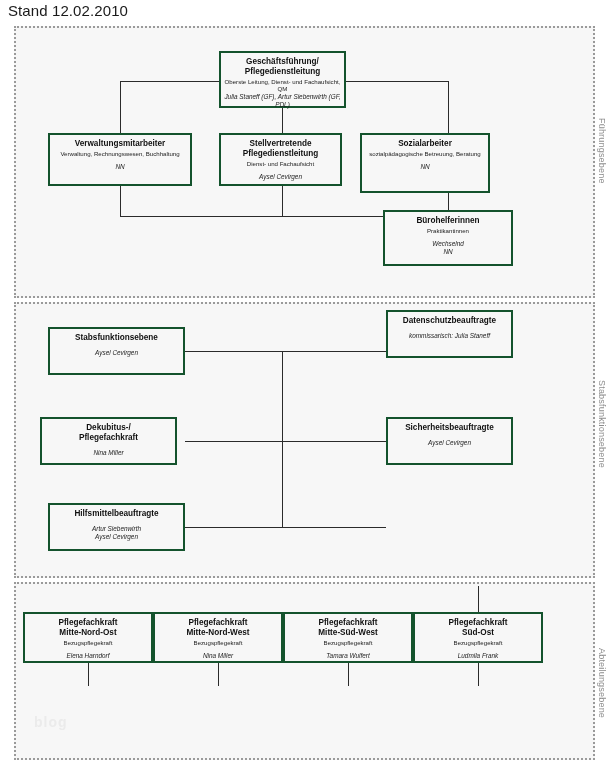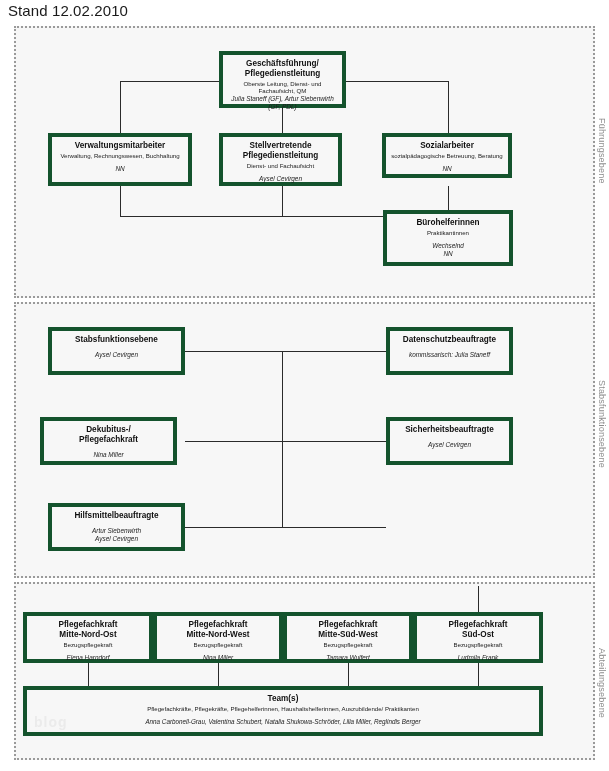--- a/index.html
+++ b/index.html
@@ -40,21 +40,21 @@
     white-space:nowrap;
   }
   #label-fuehrung{top:118px;}
   #label-stabs{top:380px;}
   #label-abteilung{top:648px;}
 
   
   .box{
     position:absolute;
     background:#f7f7f7;
-    border:4px solid #14532d;
+    border:2px solid #14532d;
     box-sizing:border-box;
     text-align:center;
     padding:4px 3px 3px 3px;
     z-index:3;
   }
   .box .t{
     font-size:8.2px;font-weight:bold;line-height:1.22;
     color:#101010;
   }
   .box .s{
@@ -62,26 +62,26 @@
   }
   .box .n{
     font-size:6.4px;font-style:italic;line-height:1.25;color:#1c1c1c;
   }
   .box .n.gap{margin-top:6px;}
 
   
   #box-gf       {left:219px;top:51px;width:127px;height:57px;}
   #box-verw     {left:48px;top:133px;width:144px;height:53px;}
   #box-stv      {left:219px;top:133px;width:123px;height:53px;text-align:center;}
-  #box-sozial   {left:382px;top:133px;width:130px;height:45px;}
+  #box-sozial   {left:360px;top:133px;width:130px;height:60px;}
   #box-buero    {left:383px;top:210px;width:130px;height:56px;}
 
   
   #box-hyg      {left:48px;top:327px;width:137px;height:48px;}
-  #box-daten    {left:386px;top:327px;width:127px;height:48px;}
+  #box-daten    {left:386px;top:310px;width:127px;height:48px;}
   #box-dekubitus{left:40px;top:417px;width:137px;height:48px;}
   #box-sicher   {left:386px;top:417px;width:127px;height:48px;}
   #box-hilfs    {left:48px;top:503px;width:137px;height:48px;}
   #box-edv      {left:386px;top:503px;width:127px;height:48px;}
 
   
   #box-pfk1     {left:23px;top:612px;width:130px;height:51px;}
   #box-pfk2     {left:153px;top:612px;width:130px;height:51px;}
   #box-pfk3     {left:283px;top:612px;width:130px;height:51px;}
   #box-pfk4     {left:413px;top:612px;width:130px;height:51px;}
@@ -228,21 +228,16 @@
     <div class="n gap">Tamara Wulfert</div>
   </div>
 
   <div class="box" id="box-pfk4">
     <div class="t">Pflegefachkraft</div>
     <div class="t">Süd-Ost</div>
     <div class="s">Bezugspflegekraft</div>
     <div class="n gap">Ludmila Frank</div>
   </div>
 
-  <div class="box" id="box-teams">
-    <div class="t">Team(s)</div>
-    <div class="s">Pflegefachkräfte, Pflegekräfte, Pflegehelferinnen, Haushaltshelferinnen, Auszubildende/ Praktikanten</div>
-    <div class="n gap">Anna Carbonell-Grau, Valentina Schubert, Natalia Shukowa-Schröder, Lilia Miller, Reglindis Berger</div>
-  </div>
 
   <div class="watermark">blog</div>
 
 </div>
 
 </body></html>

